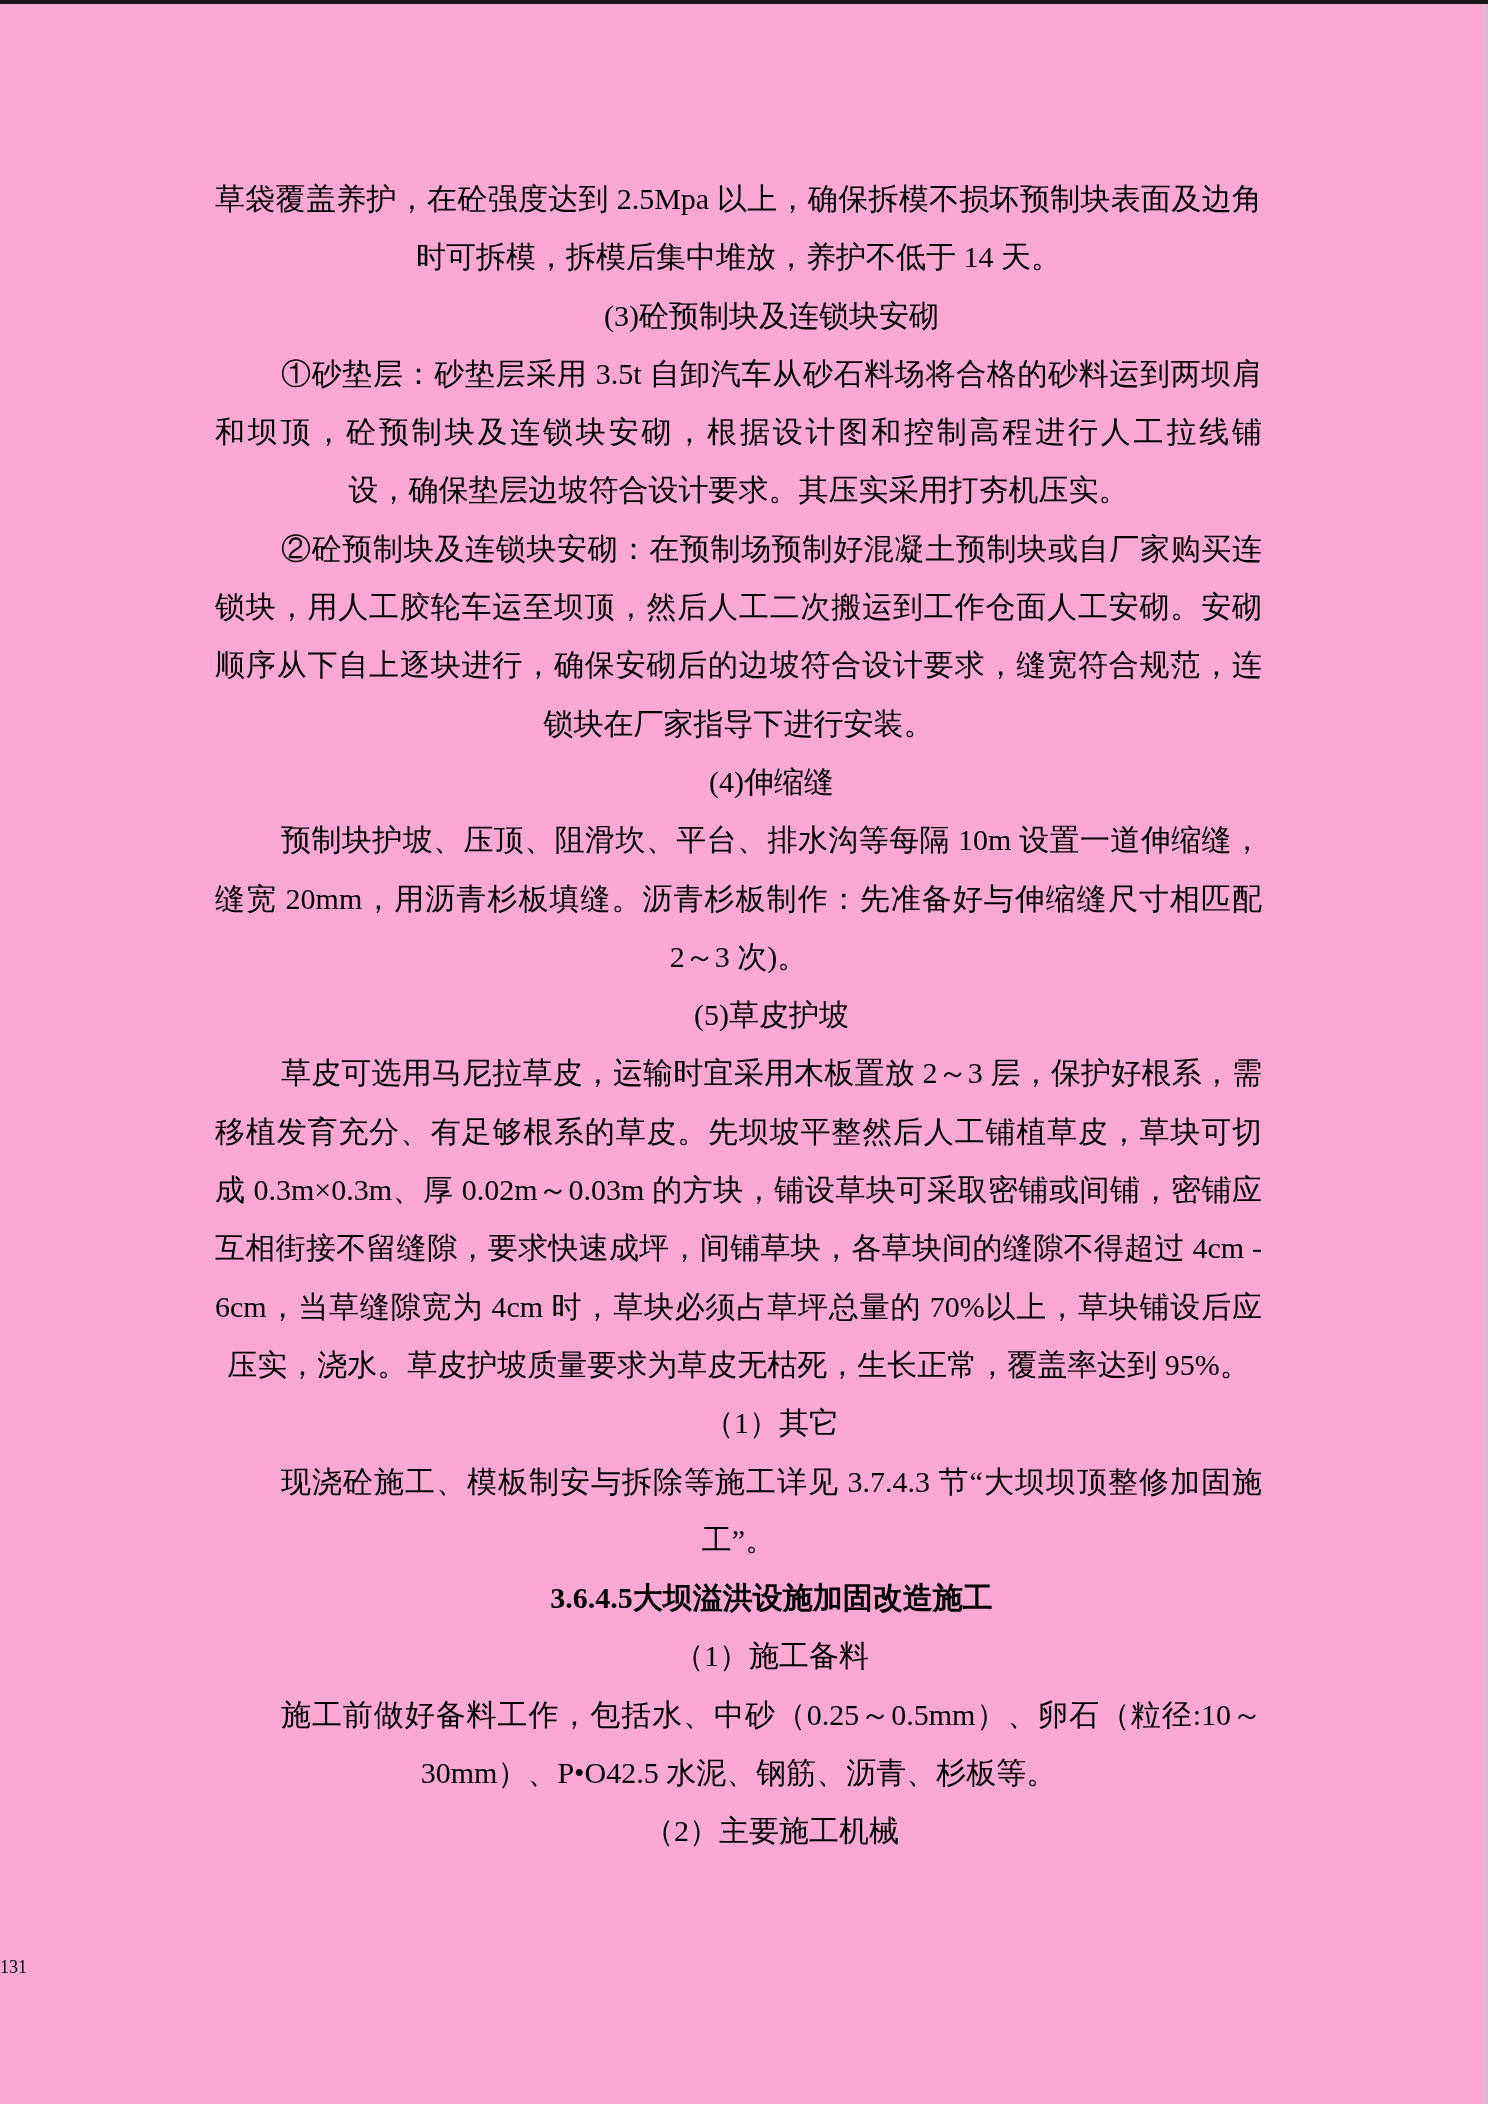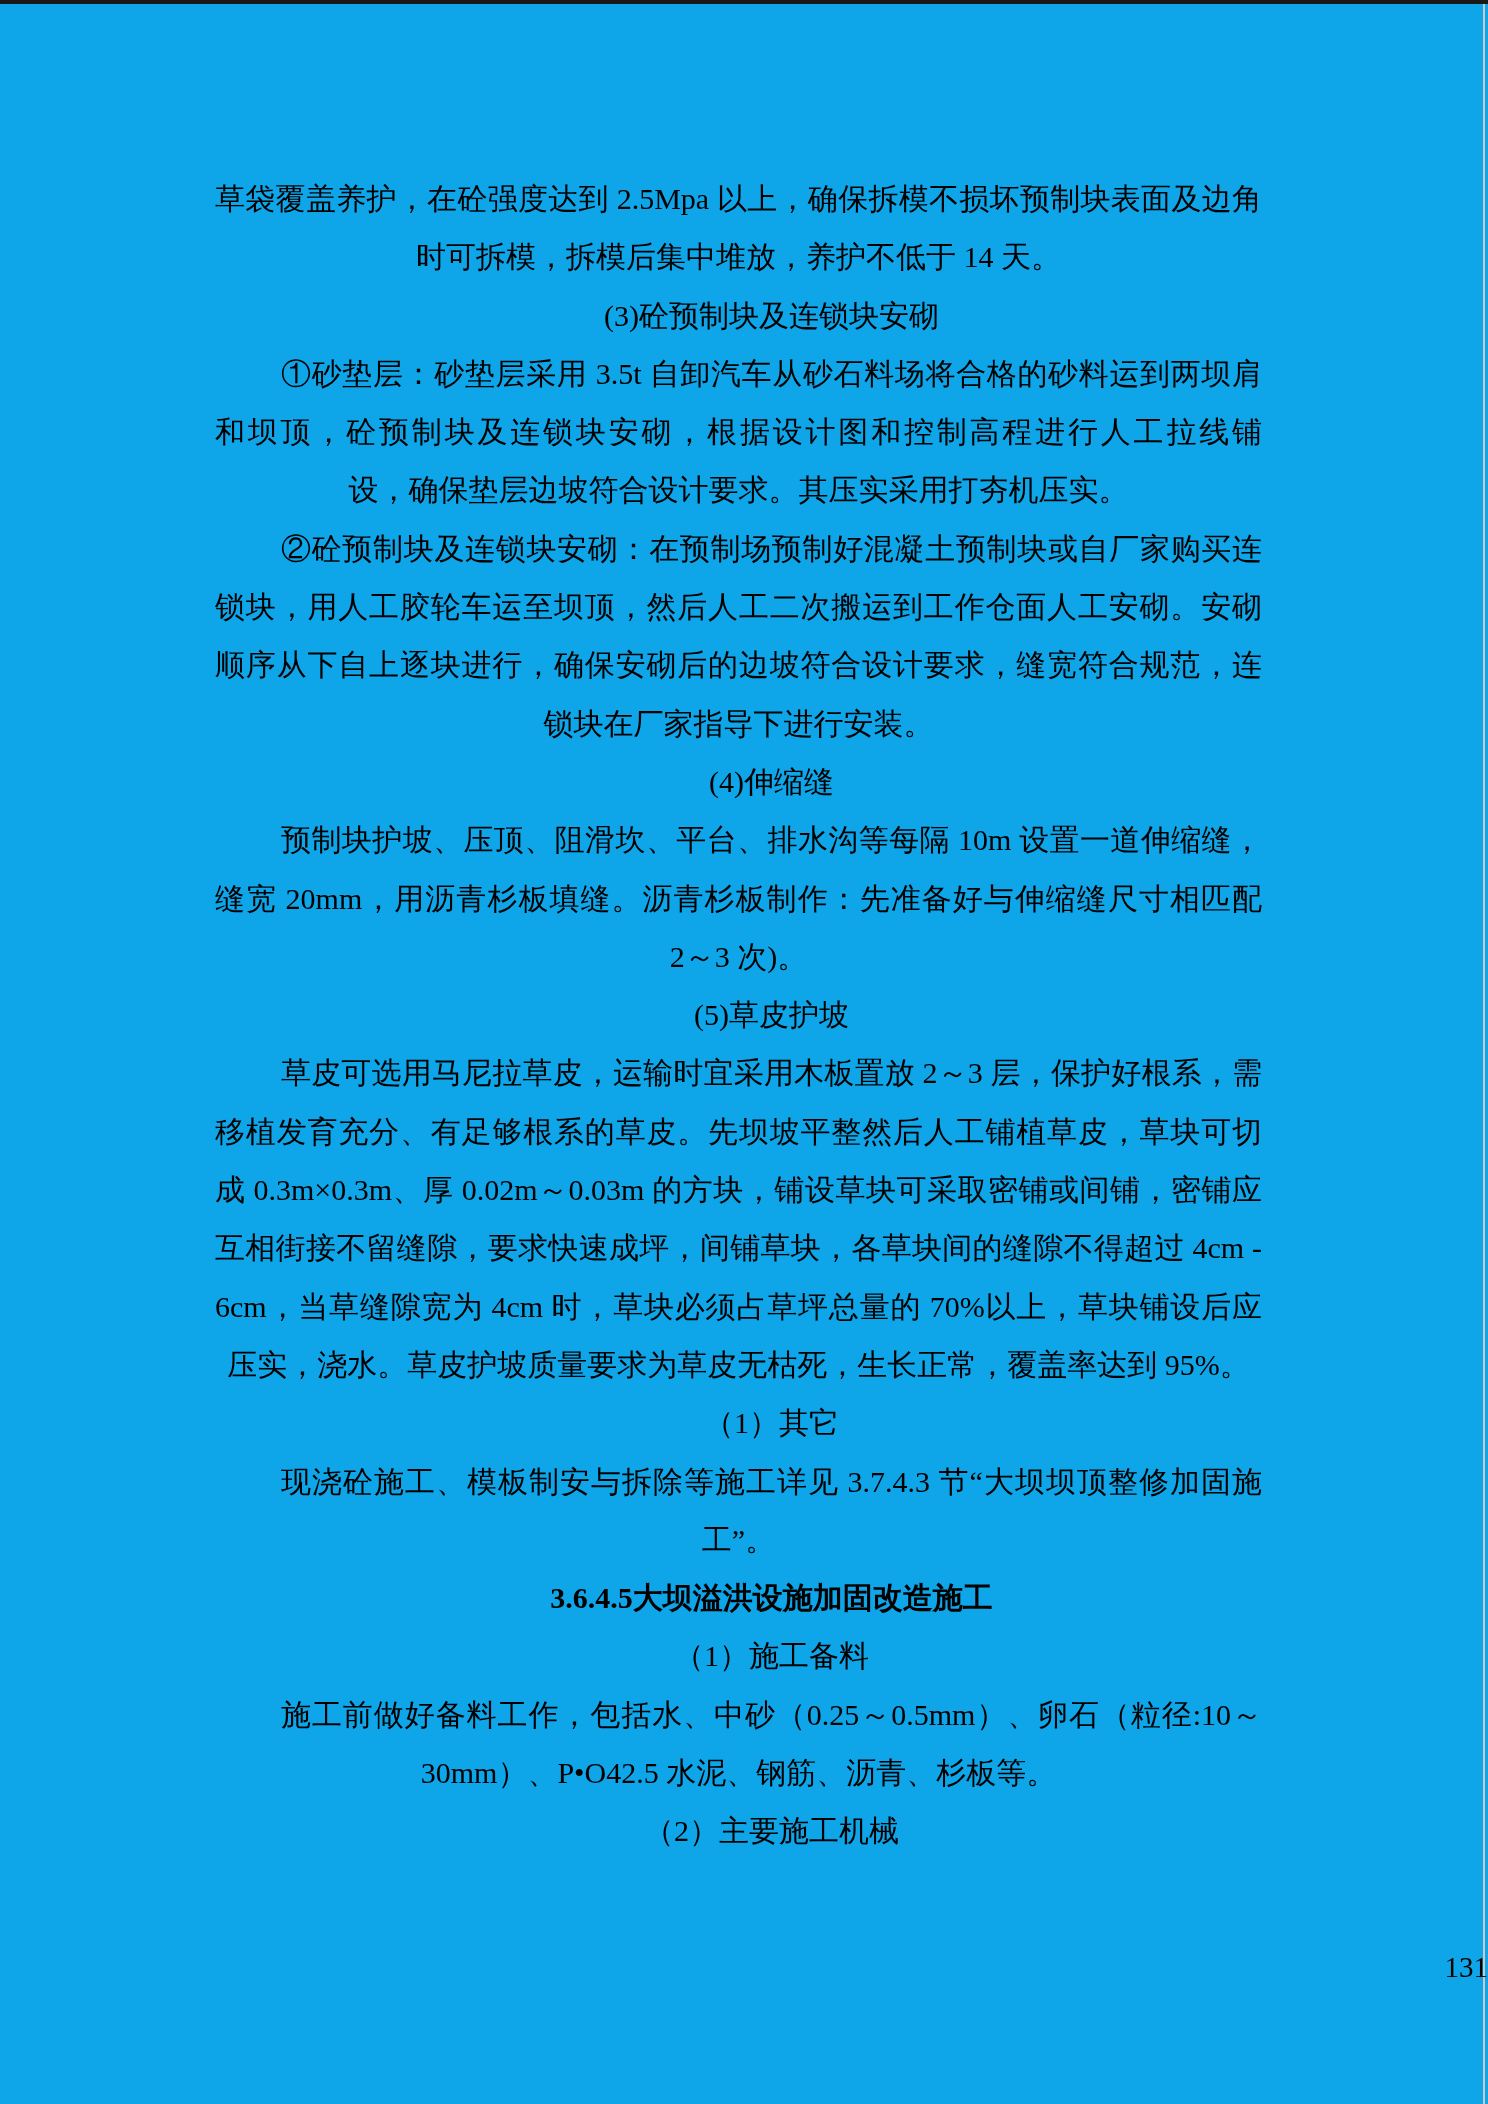--- a/index.html
+++ b/index.html
@@ -1,20 +1,20 @@
 <!DOCTYPE html>
 <html><head>
 <meta charset="utf-8">
 <style>
   html, body { margin: 0; padding: 0; background: #ffffff; }
   .page {
     position: relative;
     width: 1488px;
     height: 2104px;
-    background: #0ea5e9;
+    background: #f9a8d4;
     color: #000000;
     font-family: "Liberation Serif", "DejaVu Serif", serif;
     overflow: hidden;
     text-decoration: underline;
   }
   .top-bar {
     position: absolute;
     top: 0; left: 0;
     width: 100%; height: 4px;
     background: #191919;
@@ -38,22 +38,22 @@
     text-align: center;
   }
   .ind { text-indent: 66px; }
   .jf  { text-align: justify; text-align-last: justify; }
   .heading { font-weight: bold; }
   .page-num {
     position: absolute;
     top: 1950px;
     left: 0;
     width: 100%;
-    text-align: right;
-    font-size: 29px;
+    text-align: left;
+    font-size: 18px;
     line-height: 34px;
   }
 </style>
 </head>
 <body>
 
 <div class="page">
   <div class="top-bar"></div>
   <div class="right-edge"></div>
 

